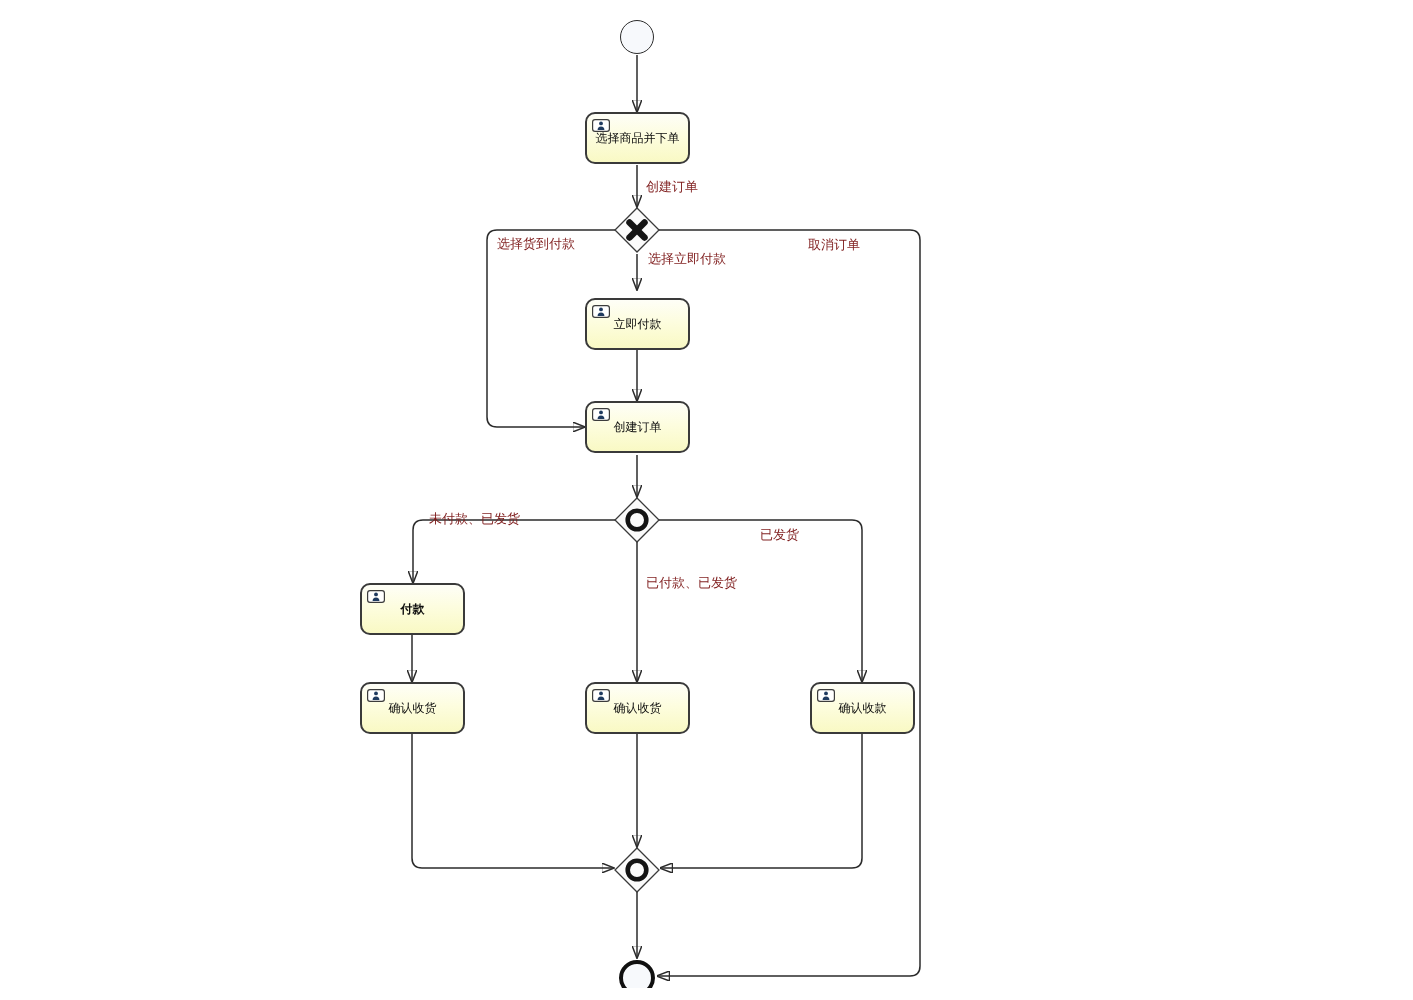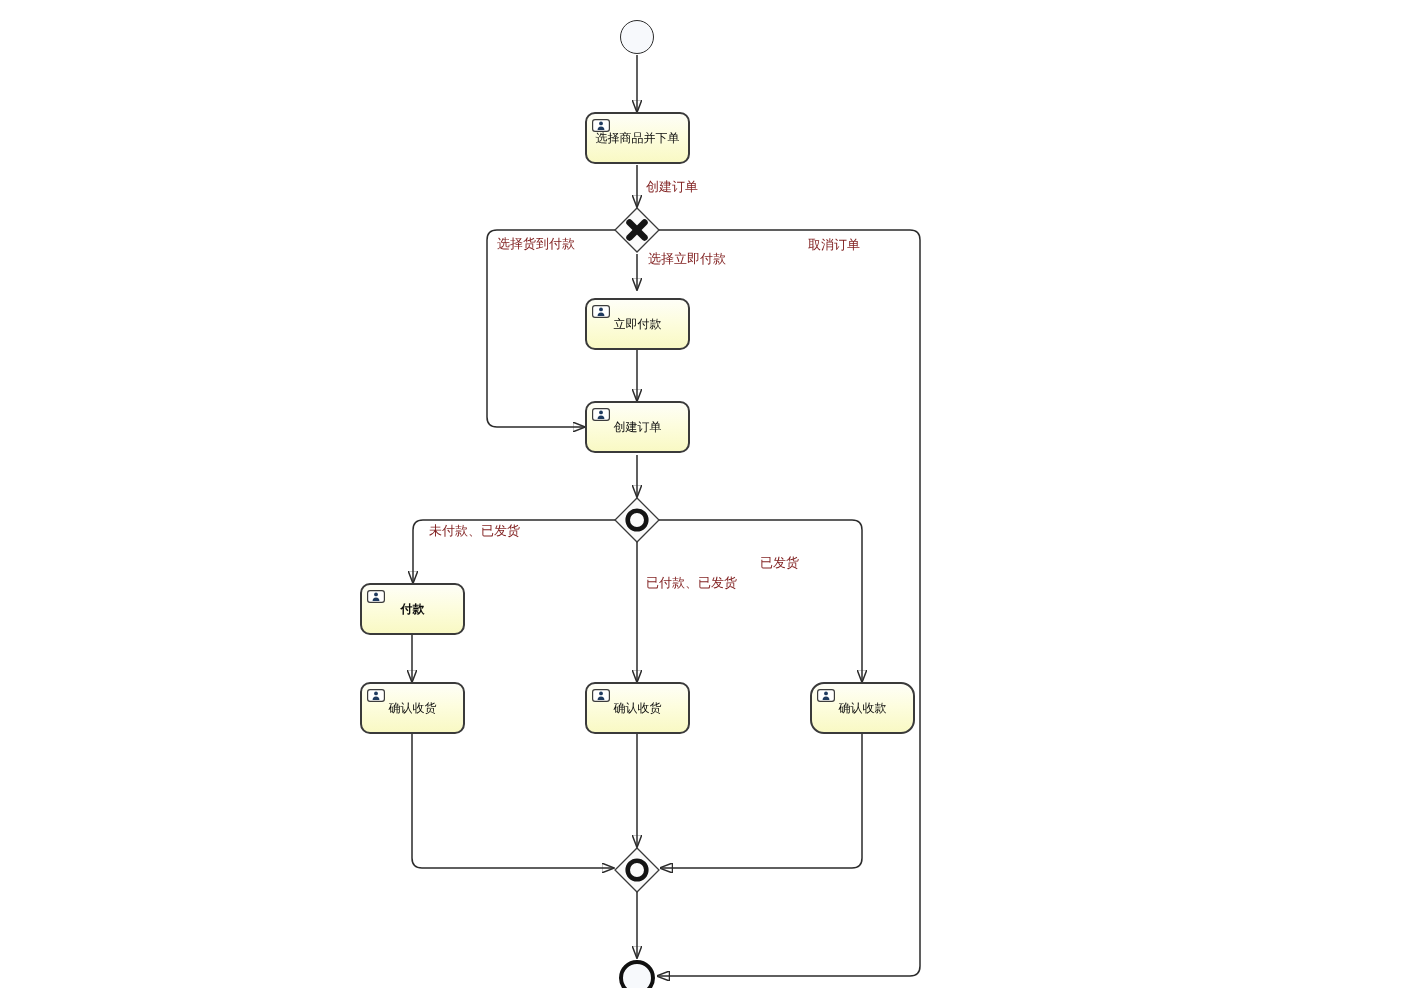--- a/index.html
+++ b/index.html
@@ -137,30 +137,30 @@
 
   <div class="task" style="left:585px;top:682px;">
     <svg class="ticon" viewBox="0 0 18 13">
       <rect class="ibox" x="0.6" y="0.6" width="16.8" height="11.8" rx="2.4"></rect>
       <circle class="ihead" cx="9" cy="4.4" r="1.9"></circle>
       <path class="ibody" d="M5.6,11 Q5.6,7.4 9,7.4 Q12.4,7.4 12.4,11 Z"></path>
     </svg>
     <span class="tlabel">确认收货</span>
   </div>
 
-  <div class="task" style="left:810px;top:682px;border-radius:14px;">
+  <div class="task" style="left:810px;top:682px;">
     <svg class="ticon" viewBox="0 0 18 13">
       <rect class="ibox" x="0.6" y="0.6" width="16.8" height="11.8" rx="2.4"></rect>
       <circle class="ihead" cx="9" cy="4.4" r="1.9"></circle>
       <path class="ibody" d="M5.6,11 Q5.6,7.4 9,7.4 Q12.4,7.4 12.4,11 Z"></path>
     </svg>
     <span class="tlabel">确认收款</span>
   </div>
 
   <span class="elabel" style="left:646px;top:180px;">创建订单</span>
   <span class="elabel" style="left:497px;top:237px;">选择货到付款</span>
   <span class="elabel" style="left:648px;top:252px;text-align:center;">选择立即付款</span>
   <span class="elabel" style="left:808px;top:238px;text-align:center;">取消订单</span>
-  <span class="elabel" style="left:429px;top:524px;text-align:right;">未付款、已发货</span>
-  <span class="elabel" style="left:760px;top:556px;">已发货</span>
+  <span class="elabel" style="left:429px;top:512px;text-align:right;">未付款、已发货</span>
+  <span class="elabel" style="left:760px;top:528px;">已发货</span>
   <span class="elabel" style="left:646px;top:576px;">已付款、已发货</span>
 
 </div>
 
 </body></html>

